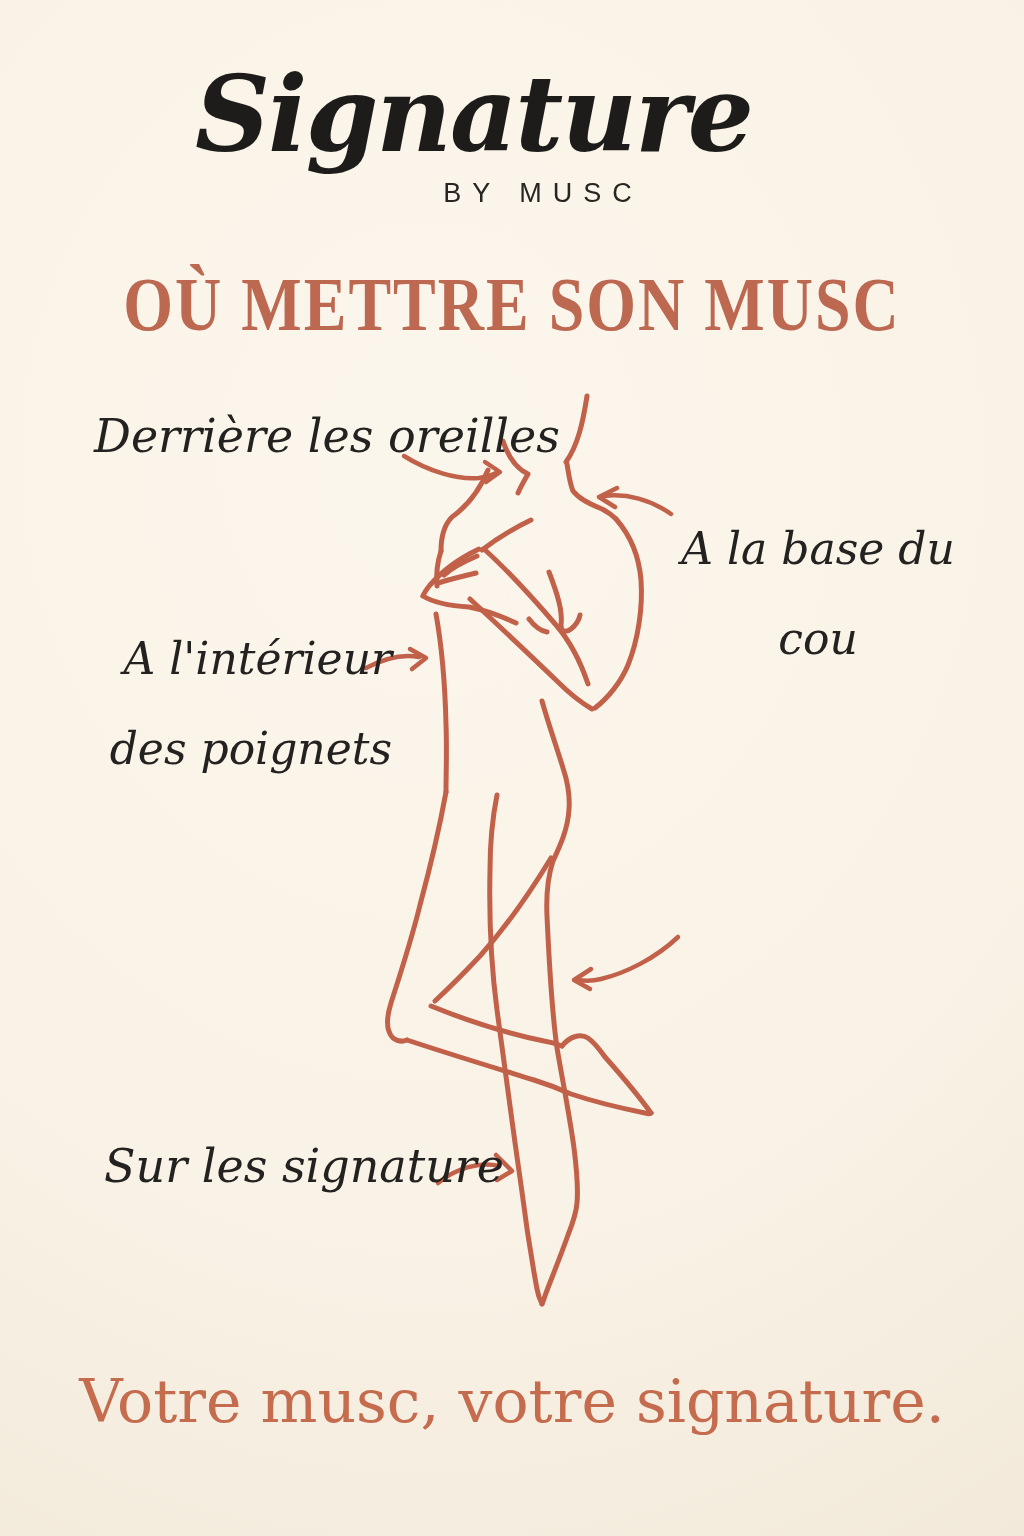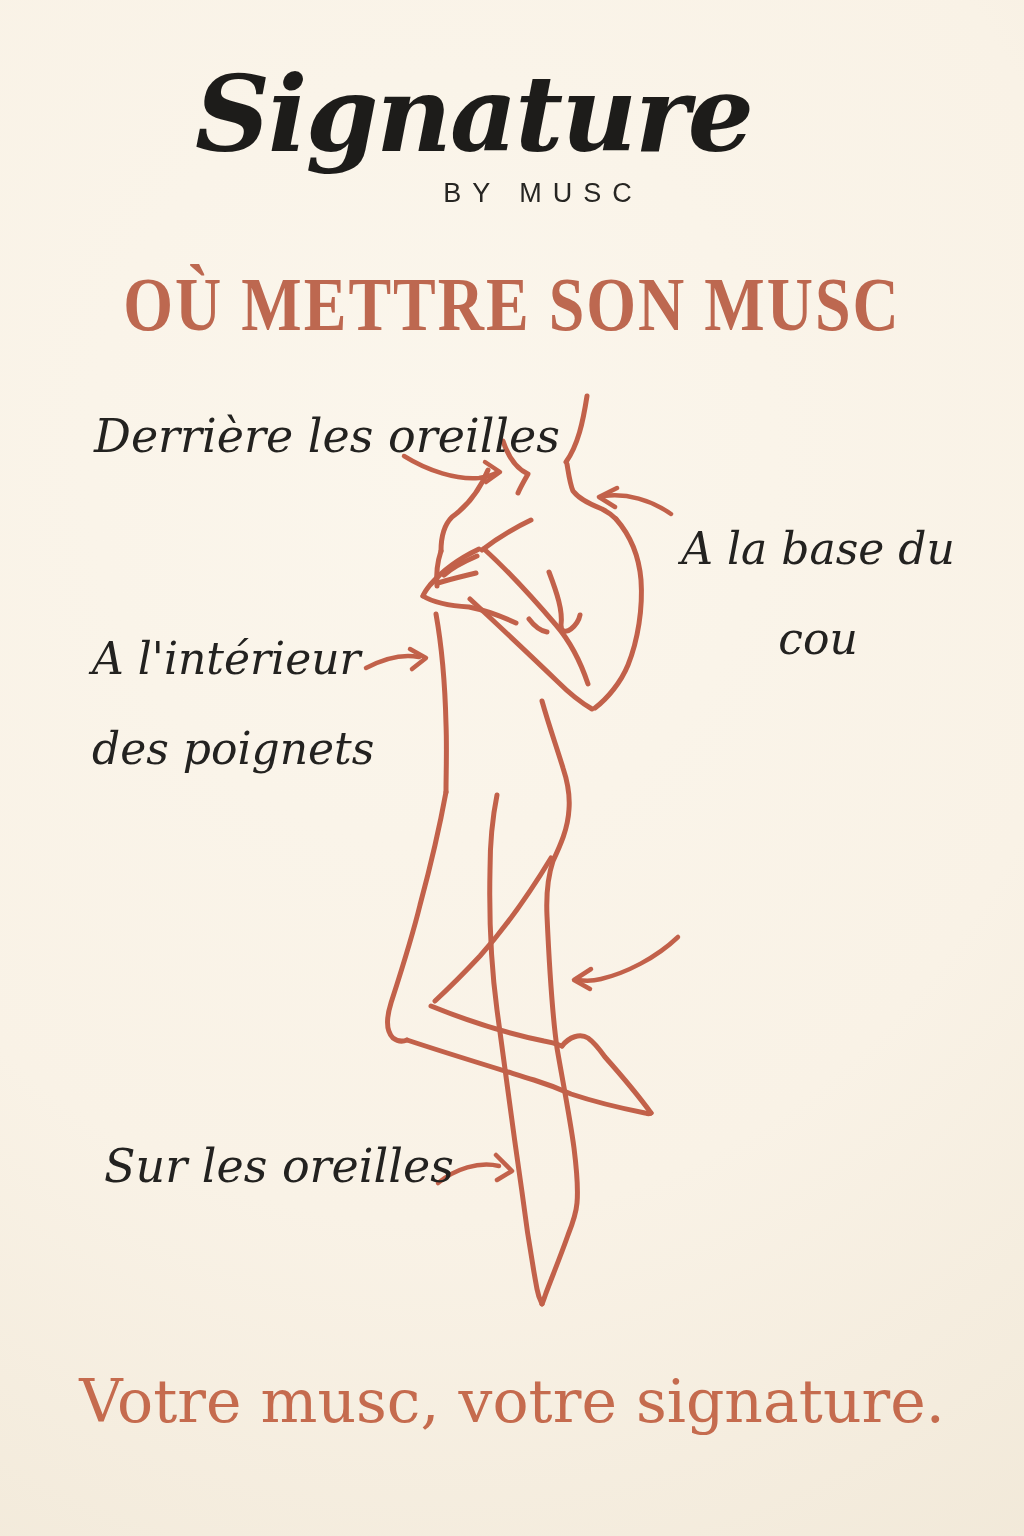--- a/index.html
+++ b/index.html
@@ -38,21 +38,21 @@
   }
   .label{
     position:absolute;
     font-style:italic;
     color:#232220;
     line-height:1.22;
   }
   .label .ln{display:block;margin-top:36px;}
   .label-ears{left:82px;top:408px;font-size:46px;margin-left:12px;}
   .label-neck{left:668px;top:486px;width:300px;text-align:center;font-size:44px;}
-  .label-wrists{left:92px;top:596px;width:300px;text-align:left;font-size:44px;}
+  .label-wrists{left:92px;top:596px;width:300px;text-align:right;font-size:44px;}
   .label-knees{left:603px;top:860px;width:400px;text-align:center;font-size:44px;}
   .label-knees .ln-small{font-size:37px;}
   .label-ankles{left:104px;top:1138px;font-size:46px;}
   .tagline{
     position:absolute;top:1366px;left:0;width:1024px;
     text-align:center;
     font-size:60px;
     color:#c56b4e;
   }
 </style>
@@ -126,17 +126,17 @@
     <span class="ln">A la base du</span>
     <span class="ln">cou</span>
   </div>
 
   <div class="label label-wrists">
     <span class="ln">A l'intérieur</span>
     <span class="ln">des poignets</span>
   </div>
 
 
-  <div class="label label-ankles">Sur les oreilles</div>
+  <div class="label label-ankles">Sur les signature</div>
 
   <div class="tagline">Votre musc, votre signature.</div>
 
 </div>
 
 </body></html>

